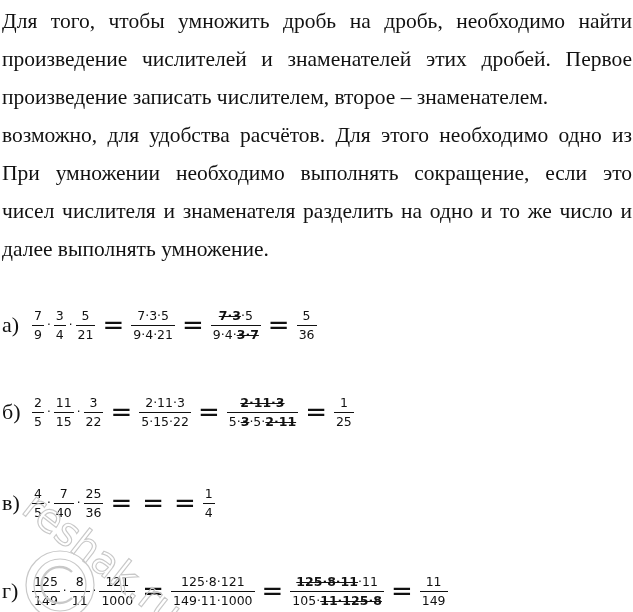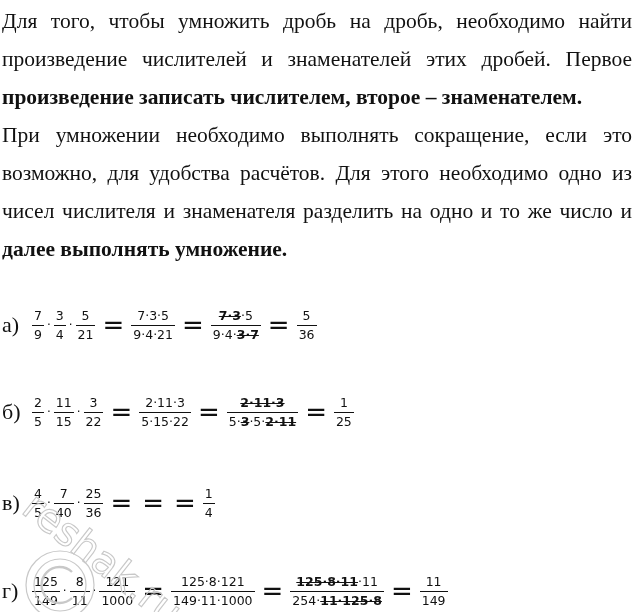--- a/index.html
+++ b/index.html
@@ -3,21 +3,21 @@
   <meta charset="utf-8">
   <style>
     html, body { margin: 0; padding: 0; background: #ffffff; }
     body { width: 633px; height: 612px; position: relative; overflow: hidden; color: #111; }
     .para {
       position: absolute; left: 2px; width: 630px;
       font-family: "Liberation Serif", serif; font-size: 21.5px;
       line-height: 38px; text-align: justify; text-align-last: left;
     }
     .para .line { display: block; height: 38px; white-space: nowrap; text-align-last: justify; }
-    .para .line.last { text-align-last: left; font-weight: bold; }
+    .para .line.last { text-align-last: left; }
     .eq { position: absolute; left: 2px; height: 50px; display: flex; align-items: center;
       font-family: "DejaVu Sans", sans-serif; }
     .label { font-family: "Liberation Serif", serif; font-size: 22px; width: 26px; margin-right: 2px; }
     .frac { display: inline-flex; flex-direction: column; align-items: center; font-size: 12.5px; line-height: 16px; margin: 0 2px; }
     .frac .num, .frac .den { padding: 0 2px; white-space: nowrap; }
     .frac .bar { height: 1px; background: #111; align-self: stretch; margin: 1px 0; }
     .op { font-size: 12px; margin: 0 1px; }
     .eqs { font-size: 26px; margin: 0 5px; line-height: 1; }
     .s { text-decoration: line-through; text-decoration-thickness: 1px; font-weight: bold; }
     .wm { position: absolute; pointer-events: none; }
@@ -25,22 +25,22 @@
 </head>
 <body>
 
 <div class="para" style="top:2px;">
   <span class="line">Для того, чтобы умножить дробь на дробь, необходимо найти</span>
   <span class="line">произведение числителей и знаменателей этих дробей. Первое</span>
   <span class="line last">произведение записать числителем, второе – знаменателем.</span>
 </div>
 
 <div class="para" style="top:116px;">
+  <span class="line">возможно, для удобства расчётов. Для этого необходимо одно из</span>
   <span class="line">При умножении необходимо выполнять сокращение, если это</span>
-  <span class="line">возможно, для удобства расчётов. Для этого необходимо одно из</span>
   <span class="line">чисел числителя и знаменателя разделить на одно и то же число и</span>
   <span class="line last">далее выполнять умножение.</span>
 </div>
 
 <div id="examples">
     <div class="eq" style="top: 300px;">
       <span class="label">а)</span>
       <span class="frac">
         <span class="num">7</span>
         <span class="bar"></span>
@@ -165,21 +165,21 @@
       <span class="eqs">=</span>
       <span class="frac">
         <span class="num">125·8·121</span>
         <span class="bar"></span>
         <span class="den">149·11·1000</span>
       </span>
       <span class="eqs">=</span>
       <span class="frac">
         <span class="num"><span class="s">125·8·11</span><span>·11</span></span>
         <span class="bar"></span>
-        <span class="den"><span>254·</span><span class="s">11·125·8</span></span>
+        <span class="den"><span>105·</span><span class="s">11·125·8</span></span>
       </span>
       <span class="eqs">=</span>
       <span class="frac">
         <span class="num">11</span>
         <span class="bar"></span>
         <span class="den">149</span>
       </span>
     </div>
   </div>
 

